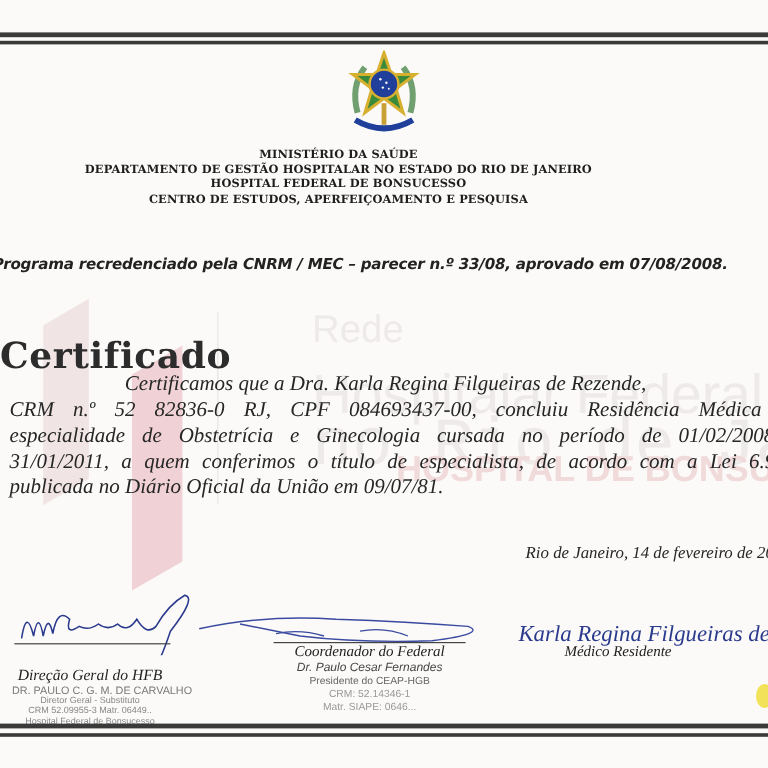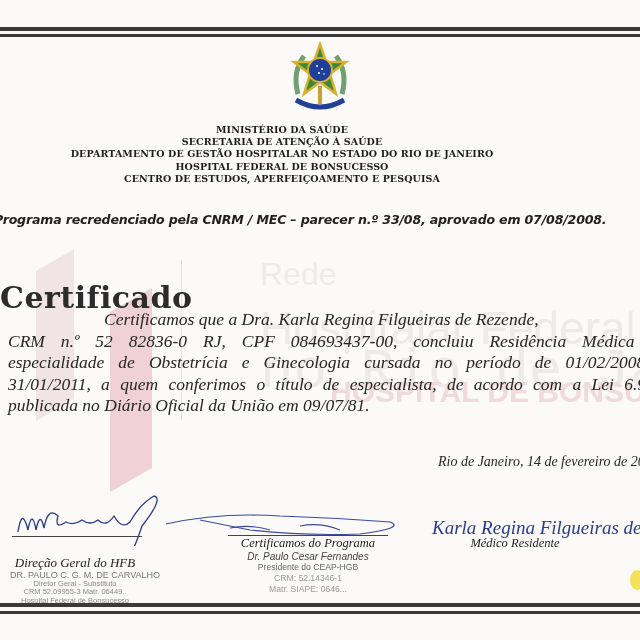--- a/index.html
+++ b/index.html
@@ -89,21 +89,20 @@
   <circle cx="29" cy="24" r="1" fill="#fff"></circle>
     <circle cx="34" cy="27" r="1" fill="#fff"></circle>
   <circle cx="31" cy="31" r="1" fill="#fff"></circle>
     <circle cx="36" cy="32" r="0.8" fill="#fff"></circle>
   <rect x="30" y="44" width="4" height="18" fill="#c9a035"></rect>
   <path d="M8 58 Q32 72 56 58" stroke="#1f3f9a" stroke-width="5" fill="none"></path>
 </svg>
 
 <div class="header">
   <div>MINISTÉRIO DA SAÚDE</div>
-  <div>SECRETARIA DE ATENÇÃO À SAÚDE</div>
   <div>DEPARTAMENTO DE GESTÃO HOSPITALAR NO ESTADO DO RIO DE JANEIRO</div>
   <div>HOSPITAL FEDERAL DE BONSUCESSO</div>
   <div>CENTRO DE ESTUDOS, APERFEIÇOAMENTO E PESQUISA</div>
 </div>
 
 <div class="program-line">Programa recredenciado pela CNRM / MEC – parecer n.º 33/08, aprovado em 07/08/2008.</div>
 
 <div class="title">Certificado</div>
 
 <div class="body-text">
@@ -132,21 +131,21 @@
 
 <div class="sig-block sig1">
   <div class="sig-role">Direção Geral do HFB</div>
   <div class="stamp first">DR. PAULO C. G. M. DE CARVALHO</div>
   <div class="stamp">Diretor Geral - Substituto</div>
   <div class="stamp">CRM 52.09955-3 Matr. 06449..</div>
   <div class="stamp">Hospital Federal de Bonsucesso</div>
 </div>
 
 <div class="sig-block sig2">
-  <div class="sig-role">Certificamos do Programa</div>
+  <div class="sig-role">Coordenador do Federal</div>
   <div class="stamp first">Dr. Paulo Cesar Fernandes</div>
   <div class="stamp">Presidente do CEAP-HGB</div>
   <div class="stamp faint">CRM: 52.14346-1</div>
   <div class="stamp faint">Matr. SIAPE: 0646...</div>
 </div>
 
 <div class="sig-block sig3">
   <div class="sig-role">Médico Residente</div>
 </div>
 

